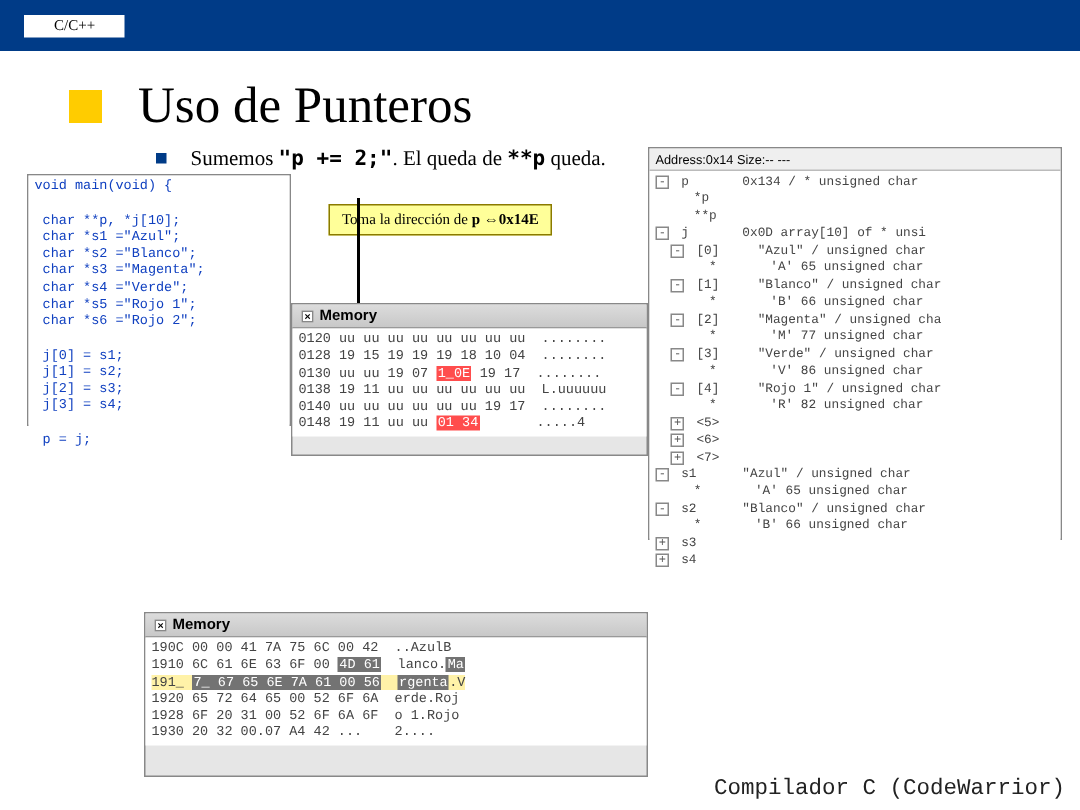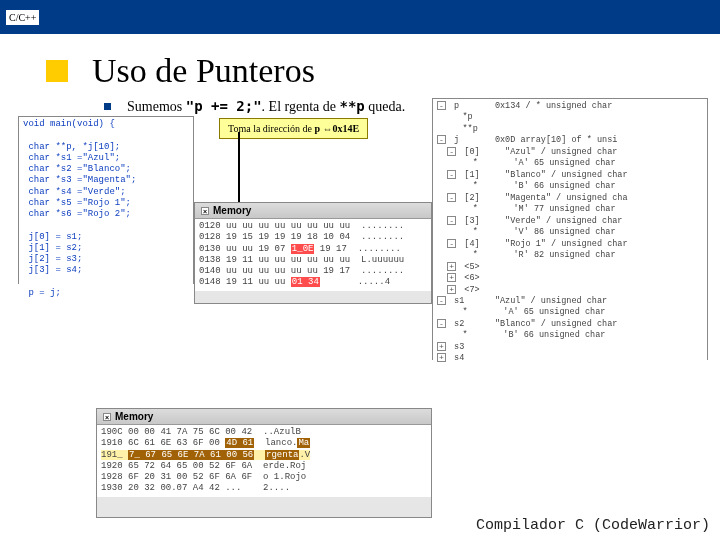--- a/index.html
+++ b/index.html
@@ -1,38 +1,38 @@
 <!DOCTYPE html>
 <html><head>
 <meta charset="utf-8">
 <style>
   * { box-sizing: border-box; margin: 0; padding: 0; }
   body { width: 720px; height: 540px; font-family: Arial, sans-serif; background: #fff; position: relative; overflow: hidden; }
   .topbar { background: #003b87; color: #fff; height: 34px; display: flex; align-items: center; }
-  .topbar-tag { background: #fff; color: #000; font-size: 10px; padding: 2px 3px; margin-left: 6px; font-family: "Times New Roman", serif; }
+  .topbar-tag { background: #fff; color: #000; font-size: 10px; padding: 2px 20px; margin-left: 16px; font-family: "Times New Roman", serif; }
   .topbar-title { font-family: "Times New Roman", serif; font-size: 17px; font-weight: bold; margin-left: 10px; letter-spacing: 0.3px; }
   .square { position: absolute; left: 46px; top: 60px; width: 22px; height: 22px; background: #ffcc00; }
   .heading { position: absolute; left: 92px; top: 52px; font-family: "Times New Roman", serif; font-size: 34px; }
   .bullet-row { position: absolute; left: 104px; top: 98px; display: flex; align-items: baseline; gap: 10px; font-family: "Times New Roman", serif; font-size: 14px; }
   .bullet-sq { width: 7px; height: 7px; background: #003b87; display: inline-block; margin-right: 6px; position: relative; top: -1px;}
   .code1 { font-family: monospace; font-weight: bold; }
-  .callout { position: absolute; left: 219px; top: 118px; background: #ffff99; border: 1px solid #8a7a00; font-size: 10px; padding: 4px 8px; font-family: "Times New Roman", serif; }
+  .callout { position: absolute; left: 219px; top: 136px; background: #ffff99; border: 1px solid #8a7a00; font-size: 10px; padding: 4px 8px; font-family: "Times New Roman", serif; }
   .callout b { font-weight: bold; }
   .arrow1 { position: absolute; left: 238px; top: 132px; width: 2px; height: 130px; background: #000; }
   .arrow1::after { content:""; position:absolute; bottom:-5px; left:-3px; border-left:4px solid transparent; border-right:4px solid transparent; border-top:6px solid #000;}
   .panel { position: absolute; background: #e6e6e6; border: 1px solid #888; font-size: 9px; font-family: "MS Sans Serif", Arial, sans-serif; }
   .panel-title { background: linear-gradient(#dcdcdc,#c8c8c8); font-size: 10px; padding: 2px 6px; border-bottom: 1px solid #999; display:flex; align-items:center; gap:4px;}
   .panel-body { background: #fff; padding: 2px 4px; font-family: "Courier New", monospace; font-size: 9px; line-height: 1.25; color:#444; white-space: pre; overflow: hidden;}
   .codepanel { left: 18px; top: 116px; width: 176px; height: 168px; }
   .mem1 { left: 194px; top: 202px; width: 238px; height: 102px; }
   .mem1 .panel-title { font-weight:bold; }
   .mem1 .hl1 { background: #ff4d4d; color:#fff; padding:0 1px;text-align:right;}
   .mem2 { left: 96px; top: 408px; width: 336px; height: 110px; }
   .mem2 .panel-title { font-weight:bold; }
-  .mem2 .hl2 { background: #a16207; color:#fff; padding:0 1px;}
+  .mem2 .hl2 { background: #737373; color:#fff; padding:0 1px;}
   .mem2 .rowhl { background: #fff2a8; font-family: Liberation Mono, monospace; }
   .data { left: 432px; top: 98px; width: 276px; height: 262px; }
   .data .panel-sub { background:#efefef; border-bottom:1px solid #bbb; padding:2px 4px; font-size:8.5px;}
   .data .panel-body { font-size: 8.5px; line-height: 1.35; }
   .footer { position: absolute; right: 10px; bottom: 6px; font-size: 15px; font-family: Liberation Mono, monospace; color:#222;}
   .x-icon { display:inline-block; width:8px; height:8px; background:#fff; border:1px solid #888; font-size:7px; line-height:7px; text-align:center;}
   .tree-box { display:inline-block; width:9px; height:9px; border:1px solid #888; font-size:8px; line-height:8px; text-align:center; color:#555; margin-right:3px; background:#fff;}
   .blue-line { color:#1040c0;}
 </style>
 </head>
@@ -41,21 +41,21 @@
 <div class="topbar">
   <span class="topbar-tag">C/C++</span>
 </div>
 
 <div class="square"></div>
 <div class="heading">Uso de Punteros</div>
 
 <div class="bullet-row">
   <span class="bullet-sq"></span>
   <span>
-    <span>Sumemos </span><span class="code1">"p += 2;"</span><span>. El rgenta de </span><span class="code1">**p</span><span> queda.</span>
+    <span>Sumemos </span><span class="code1">"p += 2;"</span><span>. El queda de </span><span class="code1">**p</span><span> queda.</span>
   </span>
 </div>
 
 <div class="callout">
   <span>Toma la dirección de </span><b>p</b><b> ⇔</b><b>0x14E</b>
 </div>
 <div class="arrow1"></div>
 
 <div class="panel codepanel">
   <div class="panel-body blue-line">void main(void) {
@@ -96,20 +96,21 @@
     </div>
   <div class="panel-body"><span>190C 00 00 41 7A 75 6C 00 42  ..AzulB</span>
 <span>1910 6C 61 6E 63 6F 00 </span><span class="hl2">4D 61</span><span>  lanco.</span><span class="hl2">Ma</span>
 <span class="rowhl"><span>191_ </span><span class="hl2">7_ 67 65 6E 7A 61 00 56</span><span>  </span><span class="hl2">rgenta</span><span>.V</span></span>
 <span>1920 65 72 64 65 00 52 6F 6A  erde.Roj</span>
 <span>1928 6F 20 31 00 52 6F 6A 6F  o 1.Rojo</span>
 <span>1930 20 32 00.07 A4 42 ...    2....</span></div>
 </div>
 
 <div class="panel data">
+  <div class="panel-sub">Address:0x14   Size:--   ---</div>
   <div class="panel-body" id="data-tree"><span class="tree-box">-</span> p       0x134 / * unsigned char
      *p      
      **p     
 <span class="tree-box">-</span> j       0x0D array[10] of * unsi
   <span class="tree-box">-</span> [0]     "Azul" / unsigned char
        *       'A' 65 unsigned char
   <span class="tree-box">-</span> [1]     "Blanco" / unsigned char
        *       'B' 66 unsigned char
   <span class="tree-box">-</span> [2]     "Magenta" / unsigned cha
        *       'M' 77 unsigned char

